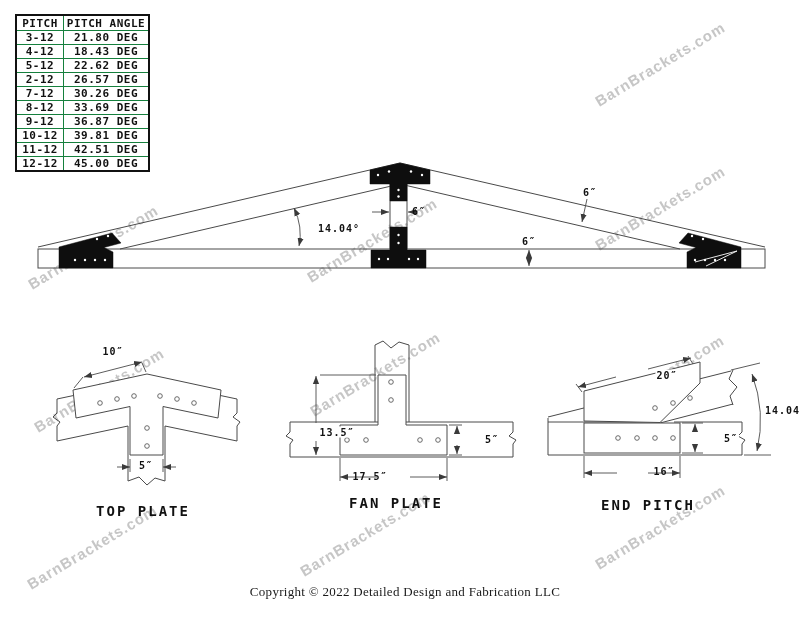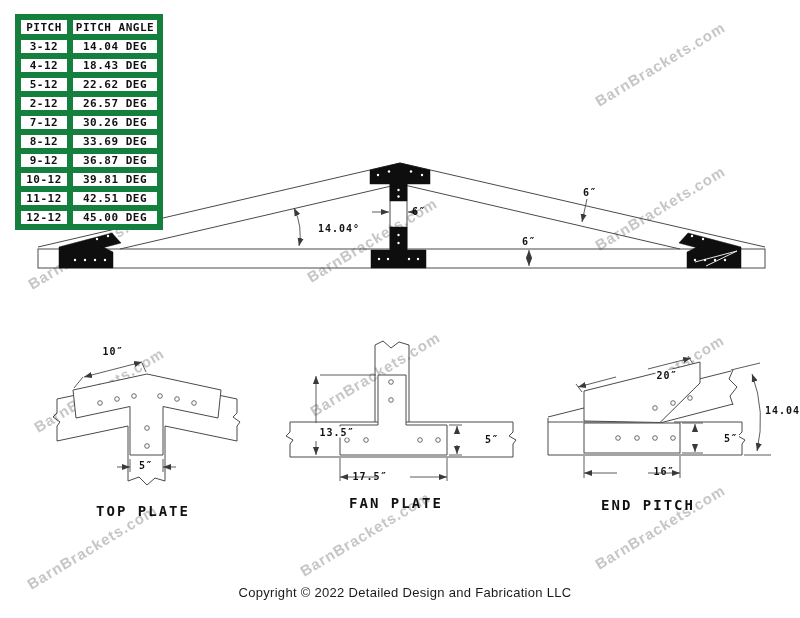--- a/index.html
+++ b/index.html
@@ -16,27 +16,27 @@
   #cad .hw{fill:#ffffff;stroke:#5a5a5a;stroke-width:0.9;}
   #cad .wl{stroke:#ffffff;stroke-width:0.9;fill:none;}
   #cad .dim{stroke:#4a4a4a;stroke-width:0.9;fill:none;}
   .lbl{position:absolute;z-index:3;transform:translate(-50%,-50%);color:#111;
        font-weight:bold;font-size:10px;letter-spacing:1px;white-space:nowrap;}
   .lbl.bg{background:#fff;padding:0 1px;margin-left:35px;}
   .ttl{position:absolute;z-index:3;transform:translate(-50%,-50%);color:#111;
        font-weight:bold;font-size:14px;letter-spacing:2px;white-space:nowrap;}
   #pitch-table{position:absolute;left:15px;top:14px;z-index:3;border-collapse:collapse;
        border:2px solid #111;background:#fff;}
-  #pitch-table td,#pitch-table th{border:6px solid #15803d;font-size:11px;font-weight:bold;
+  #pitch-table td,#pitch-table th{border:1px solid #15803d;font-size:11px;font-weight:bold;
        letter-spacing:0.5px;text-align:center;padding:0;height:13px;color:#111;
        font-family:"DejaVu Sans Mono", monospace;}
   #pitch-table th{height:14px;}
   .c1{width:46px;} .c2{width:84px;}
   #copyright{position:absolute;z-index:3;left:405px;top:592px;transform:translate(-50%,-50%);
-       font-family:Liberation Sans, sans-serif;font-size:13px;color:#1a1a1a;
+       font-family:Liberation Serif, serif;font-size:13px;color:#1a1a1a;
        letter-spacing:0.3px;white-space:nowrap;}
 </style>
 </head>
 <body>
 
 <div id="page">
 
   <span class="wm" style="left:660px;top:64px">BarnBrackets.com</span>
   <span class="wm" style="left:93px;top:247px">BarnBrackets.com</span>
   <span class="wm" style="left:372px;top:240px">BarnBrackets.com</span>
@@ -49,21 +49,21 @@
   <span class="wm" style="left:660px;top:527px">BarnBrackets.com</span>
 
   <table id="pitch-table">
     <tbody>
         <tr>
       <th class="c1">PITCH</th>
       <th class="c2">PITCH ANGLE</th>
     </tr>
     <tr>
           <td>3-12</td>
-          <td>14.04 DEG</td>
+          <td>21.80 DEG</td>
         </tr>
     <tr>
           <td>4-12</td>
           <td>18.43 DEG</td>
         </tr>
     <tr>
           <td>5-12</td>
           <td>22.62 DEG</td>
         </tr>
     <tr>

